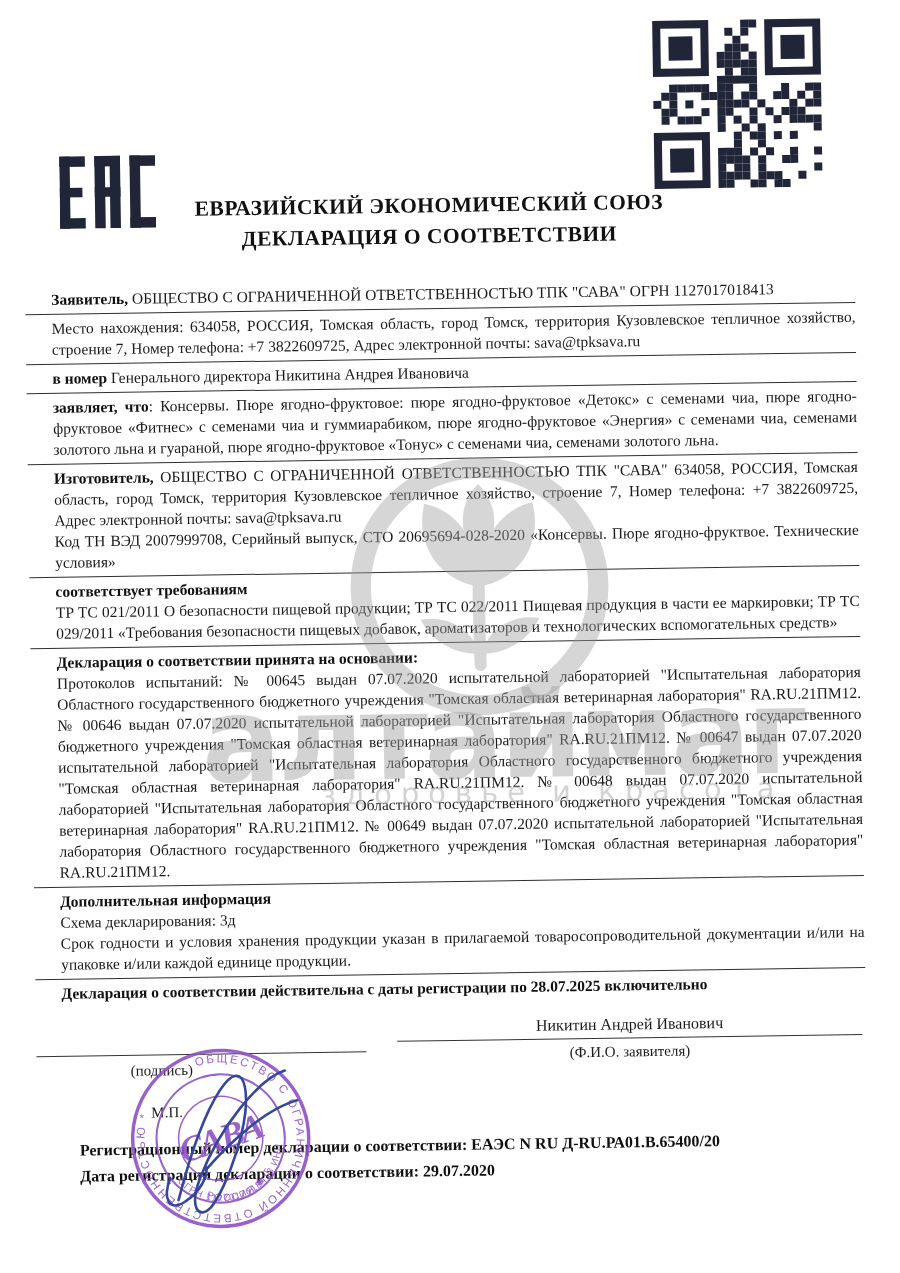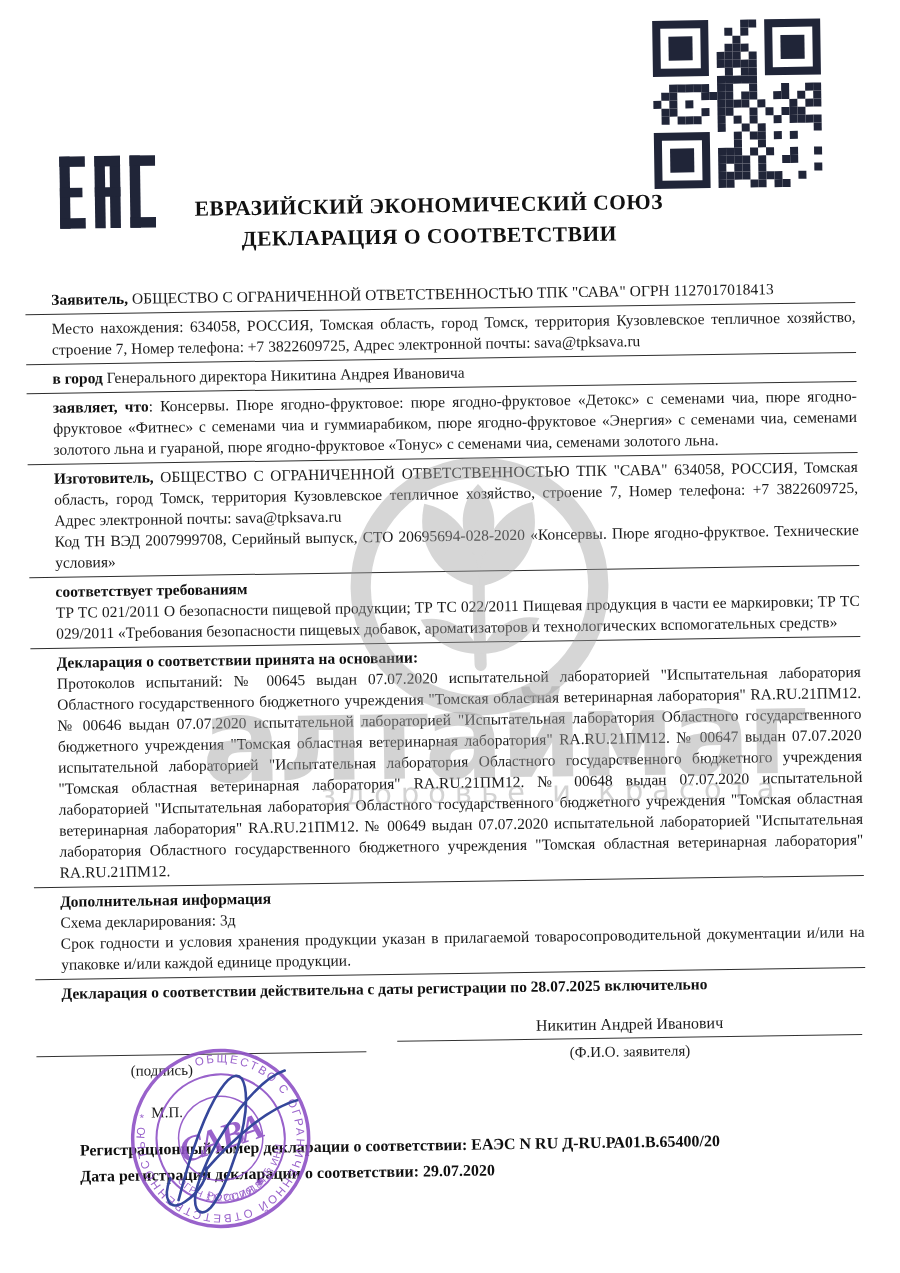--- a/index.html
+++ b/index.html
@@ -218,21 +218,21 @@
   </div>
 
   <div class="content">
     <div class="row">
       <p class="just"><b>Заявитель,</b><span> ОБЩЕСТВО С ОГРАНИЧЕННОЙ ОТВЕТСТВЕННОСТЬЮ ТПК "САВА" ОГРН 1127017018413</span></p>
     </div>
     <div class="row">
       <p class="just">Место нахождения: 634058, РОССИЯ, Томская область, город Томск, территория Кузовлевское тепличное хозяйство, строение 7, Номер телефона: +7 3822609725, Адрес электронной почты: sava@tpksava.ru</p>
     </div>
     <div class="row">
-      <p><b>в город</b><span> Генерального директора Никитина Андрея Ивановича</span></p>
+      <p><b>в номер</b><span> Генерального директора Никитина Андрея Ивановича</span></p>
     </div>
     <div class="row">
       <p class="just"><b>заявляет, что</b><span>: Консервы. Пюре ягодно-фруктовое: пюре ягодно-фруктовое «Детокс» с семенами чиа, пюре ягодно-фруктовое «Фитнес» с семенами чиа и гуммиарабиком, пюре ягодно-фруктовое «Энергия» с семенами чиа, семенами золотого льна и гуараной, пюре ягодно-фруктовое «Тонус» с семенами чиа, семенами золотого льна.</span></p>
     </div>
     <div class="row">
       <p class="just"><b>Изготовитель,</b><span> ОБЩЕСТВО С ОГРАНИЧЕННОЙ ОТВЕТСТВЕННОСТЬЮ ТПК "САВА" 634058, РОССИЯ, Томская область, город Томск, территория Кузовлевское тепличное хозяйство, строение 7, Номер телефона: +7 3822609725, Адрес электронной почты: sava@tpksava.ru</span></p>
       <p class="just">Код ТН ВЭД 2007999708, Серийный выпуск, СТО 20695694-028-2020 «Консервы. Пюре ягодно-фруктвое. Технические условия»</p>
     </div>
     <div class="row">
       <p><b>соответствует требованиям</b></p>

